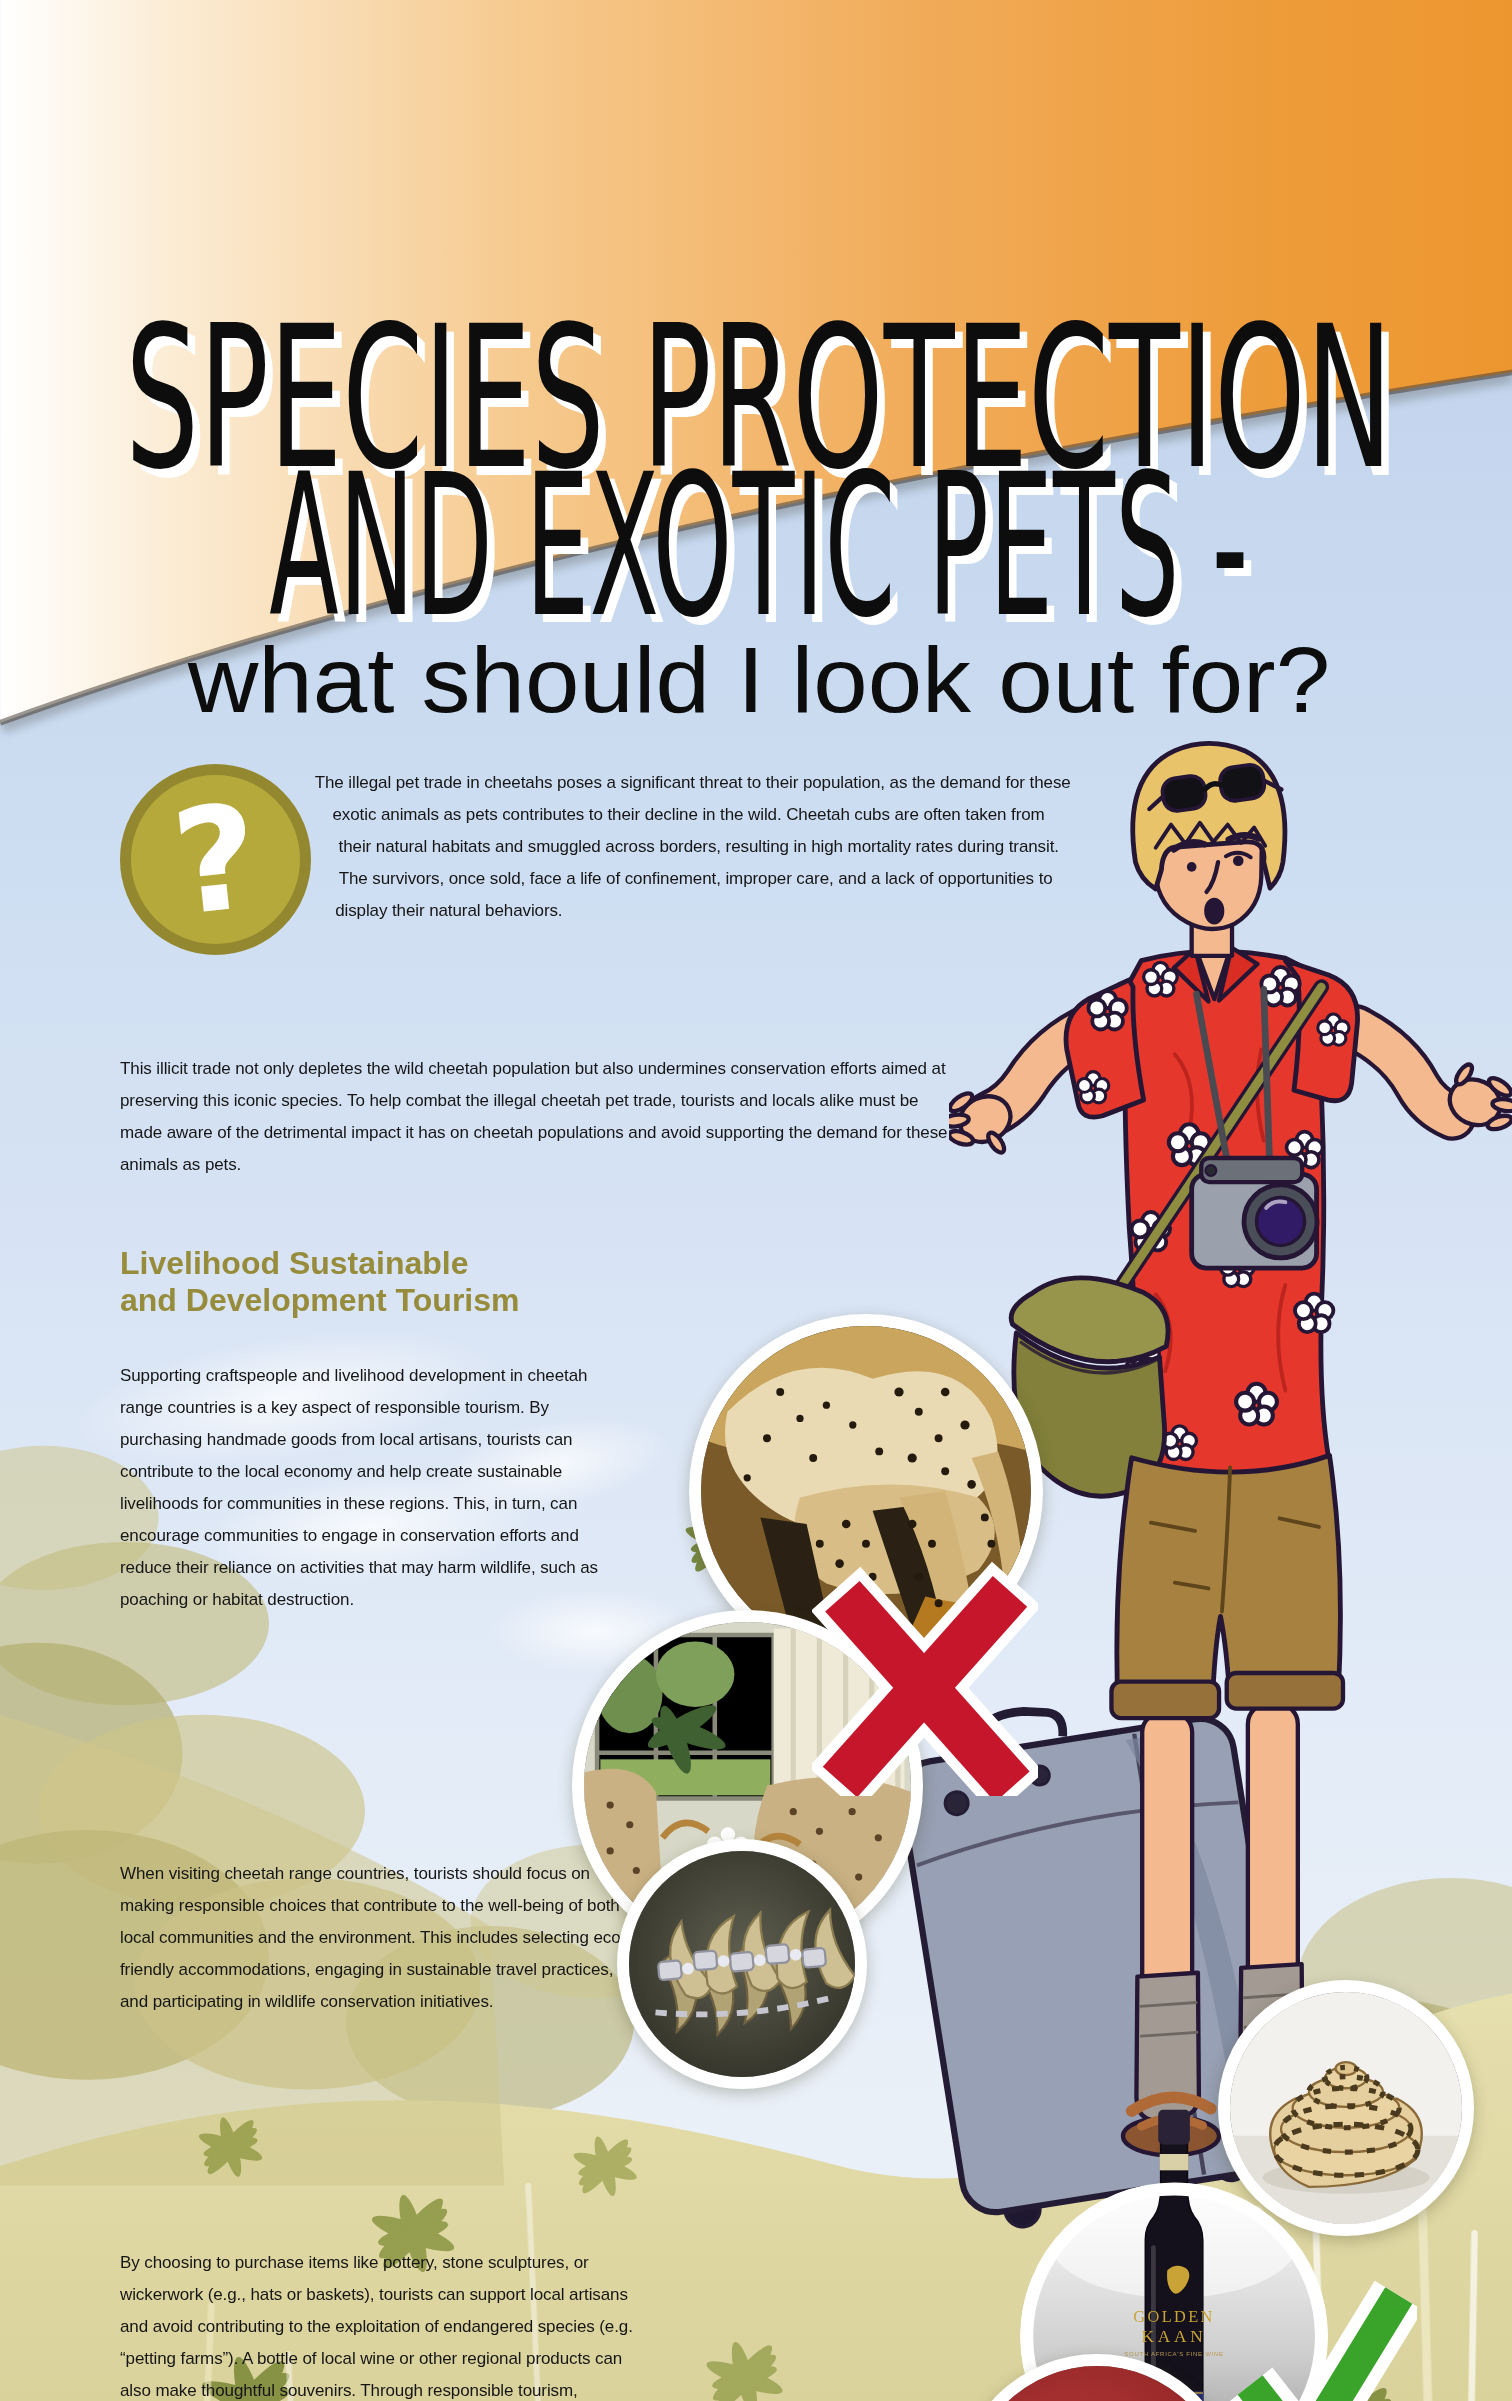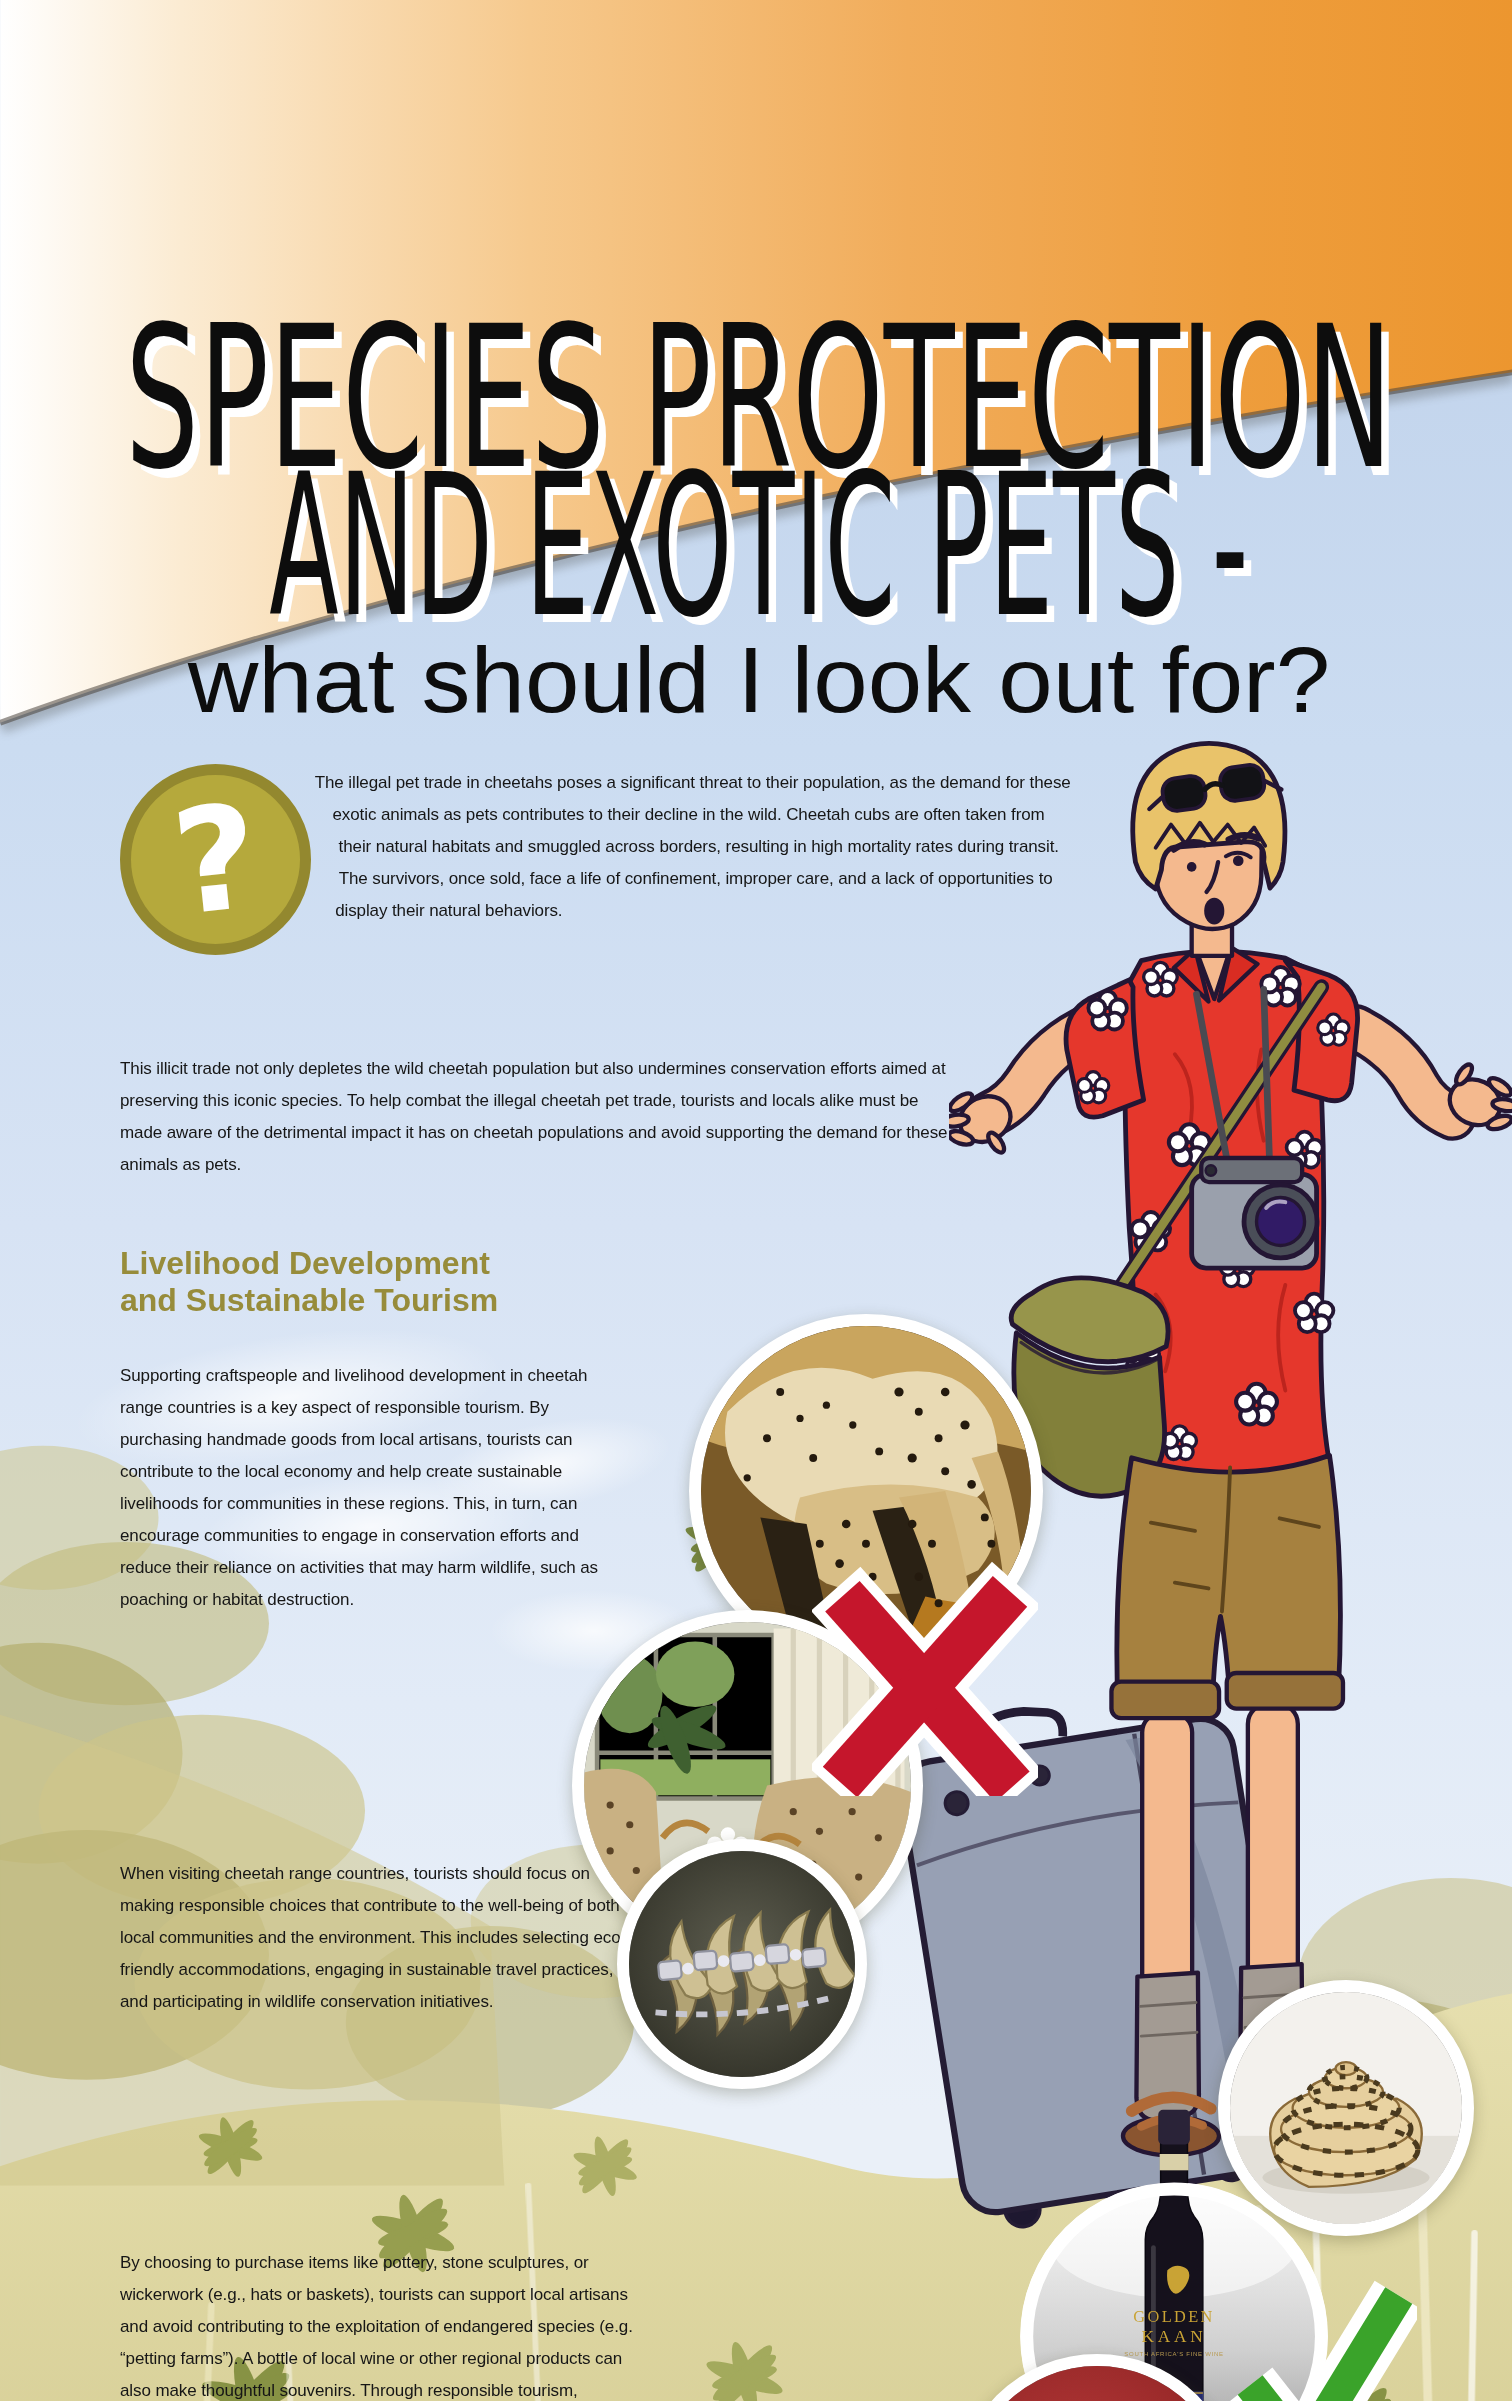--- a/index.html
+++ b/index.html
@@ -156,22 +156,22 @@
   <div class="q-wrap">
     <div class="q-circle">
       <span>?</span>
     </div>
     <div class="para" style="position:static">The illegal pet trade in cheetahs poses a significant threat to their population, as the demand for these exotic animals as pets contributes to their decline in the wild. Cheetah cubs are often taken from their natural habitats and smuggled across borders, resulting in high mortality rates during transit. The survivors, once sold, face a life of confinement, improper care, and a lack of opportunities to display their natural behaviors.</div>
   </div>
 
   <div class="para" style="left:120px;top:1053px;width:845px">This illicit trade not only depletes the wild cheetah population but also undermines conservation efforts aimed at preserving this iconic species. To help combat the illegal cheetah pet trade, tourists and locals alike must be made aware of the detrimental impact it has on cheetah populations and avoid supporting the demand for these animals as pets.</div>
 
   <div class="heading">
-    <div>Livelihood Development</div>
-    <div>and Sustainable Tourism</div>
+    <div>Livelihood Sustainable</div>
+    <div>and Development Tourism</div>
   </div>
 
   <div class="para" style="left:120px;top:1360px;width:485px">Supporting craftspeople and livelihood development in cheetah range countries is a key aspect of responsible tourism. By purchasing handmade goods from local artisans, tourists can contribute to the local economy and help create sustainable livelihoods for communities in these regions. This, in turn, can encourage communities to engage in conservation efforts and reduce their reliance on activities that may harm wildlife, such as poaching or habitat destruction.</div>
   <div class="para" style="left:120px;top:1858px;width:524px">When visiting cheetah range countries, tourists should focus on making responsible choices that contribute to the well-being of both local communities and the environment. This includes selecting eco-friendly accommodations, engaging in sustainable travel practices, and participating in wildlife conservation initiatives.</div>
   <div class="para" style="left:120px;top:2247px;width:519px">By choosing to purchase items like pottery, stone sculptures, or wickerwork (e.g., hats or baskets), tourists can support local artisans and avoid contributing to the exploitation of endangered species (e.g. “petting farms”). A bottle of local wine or other regional products can also make thoughtful souvenirs. Through responsible tourism, travelers can play a crucial role in supporting the conservation of cheetahs and the livelihoods of those living in their range countries.</div>
 
   <svg class="abs" style="left:862px;top:1679px" width="480" height="562" viewBox="0 0 1000 1170">
     <g transform="rotate(-9 500 585)" stroke="#241C34" stroke-linejoin="round">
       <circle cx="255" cy="1072" r="36" fill="#1E1830" stroke-width="8"></circle>
       <circle cx="700" cy="1045" r="36" fill="#1E1830" stroke-width="8"></circle>

